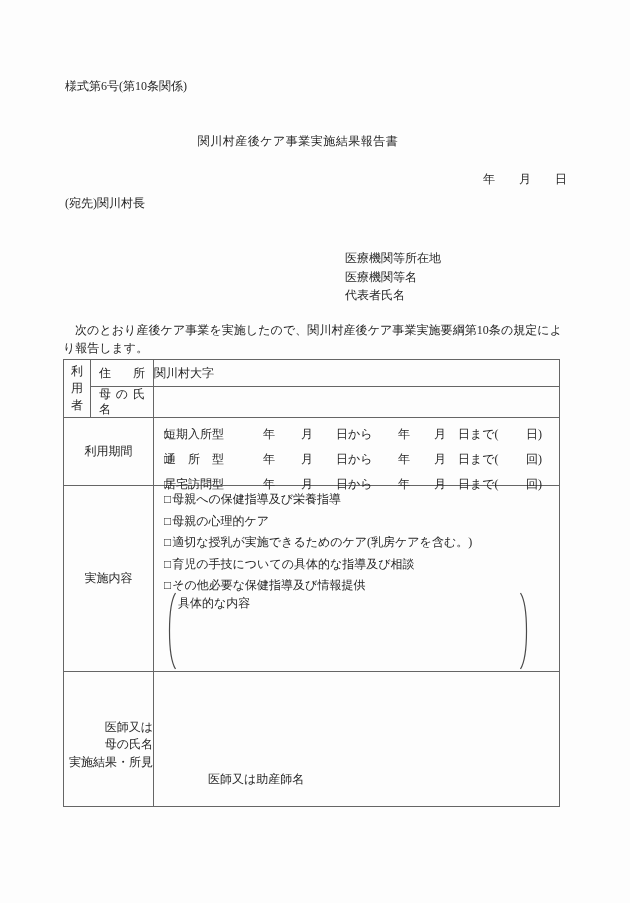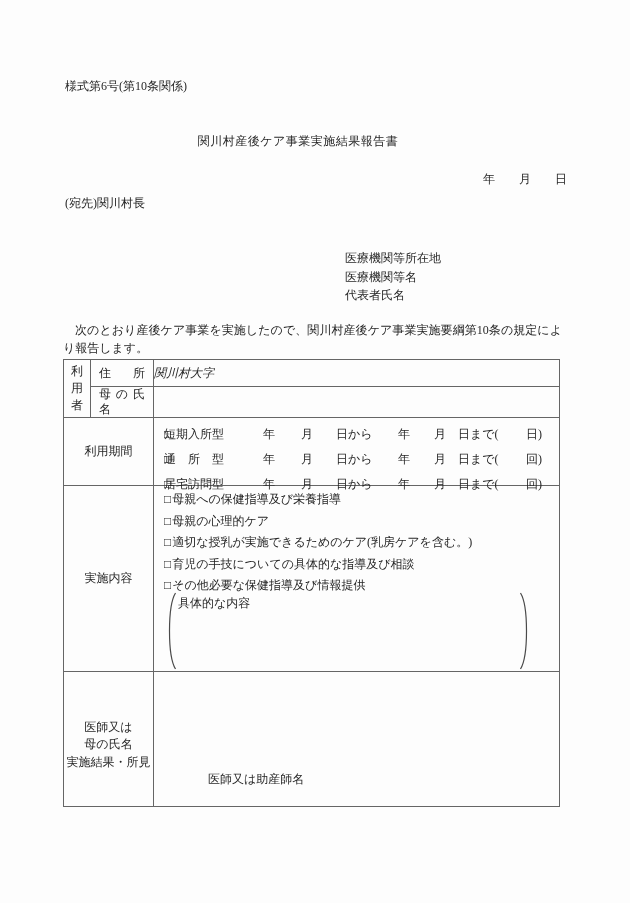--- a/index.html
+++ b/index.html
@@ -29,41 +29,41 @@
     font-size:12px;color:#262626;
   }
   table.form td{
     border:1px solid #666;
     padding:0;vertical-align:middle;
     box-sizing:border-box;
   }
   td.user-cell{width:27px;text-align:center;line-height:17px;padding-top:1px;}
   td.field-cell{width:63px;}
   .jlabel{padding:0 8px;text-align:justify;text-align-last:justify;}
-  td.value-cell{padding-left:9px;font-style:italic;}
+  td.value-cell{padding-left:9px;}
   td.rowlabel{text-align:center;}
   td.content-cell{position:relative;padding:0;}
 
   .period-line{position:absolute;left:0;right:0;height:16px;}
   .period-line span{position:absolute;white-space:pre;}
   .pl-0{top:9px;} .pl-1{top:34px;} .pl-2{top:59px;}
   .seg-type{left:10px;} .seg-y1{left:109px;} .seg-m1{left:147px;}
   .seg-dfrom{left:182px;} .seg-y2{left:244px;} .seg-m2{left:280px;}
   .seg-dto{left:304px;} .seg-unit{left:372px;}
 
   .chk-item{position:absolute;left:10px;white-space:pre;}
   .ci-0{top:6px;} .ci-1{top:28px;} .ci-2{top:49px;} .ci-3{top:71px;} .ci-4{top:92px;}
   .cb{margin-right:1px;}
 
   .paren-block{position:absolute;left:10px;top:106px;width:368px;height:78px;}
   .paren-label{position:absolute;left:14px;top:4px;}
   .paren{position:absolute;top:0;width:13px;height:78px;}
   .paren.left{left:0;} .paren.right{right:0;}
 
-  .findings-label{line-height:17.5px;text-align:center;padding-top:12px;}
+  .findings-label{line-height:17.5px;text-align:right;padding-top:12px;}
   .practitioner{position:absolute;left:54px;top:100px;}
 </style>
 </head>
 <body>
 
 <div class="page">
 
   <div class="abs form-number">様式第6号(第10条関係)</div>
 
   <div class="abs doc-title">関川村産後ケア事業実施結果報告書</div>

